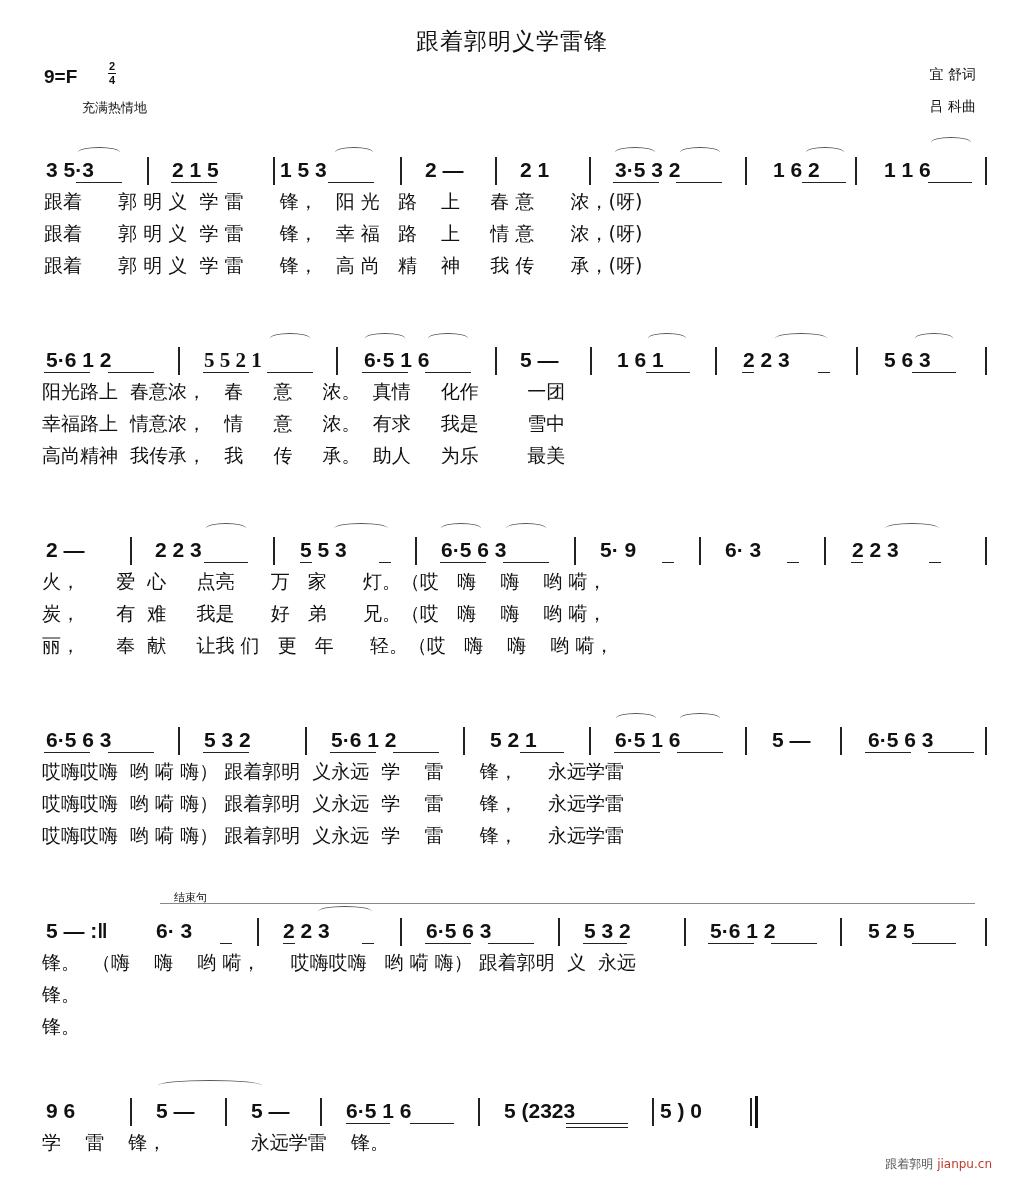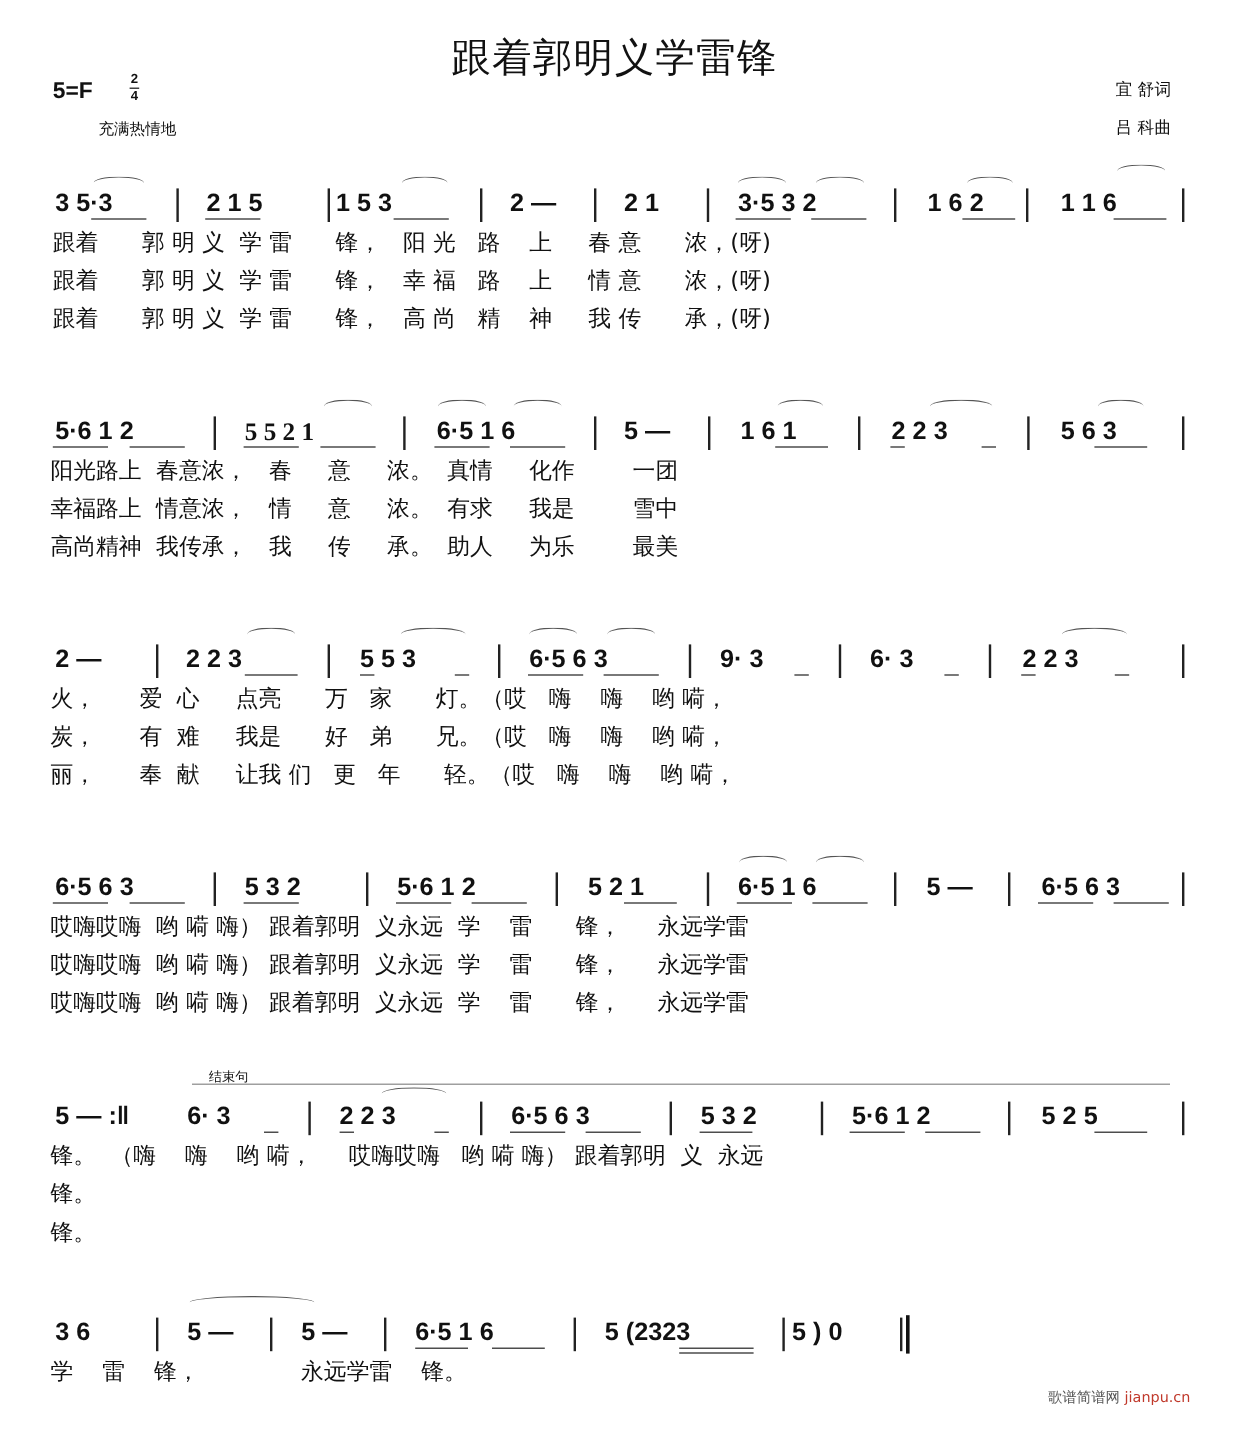--- a/index.html
+++ b/index.html
@@ -1,17 +1,17 @@
 <!DOCTYPE html>
 <html><head>
 <meta charset="utf-8">
 <style>
   html,body{margin:0;padding:0;background:#fff;}
   body{width:1028px;height:1191px;position:relative;overflow:hidden;font-family:"DejaVu Sans","Liberation Sans",sans-serif;color:#111;}
-  .title{position:absolute;left:0;width:1024px;top:26px;text-align:center;font-size:33px;font-family:"DejaVu Sans",sans-serif;letter-spacing:1px;}
+  .title{position:absolute;left:0;width:1024px;top:26px;text-align:center;font-size:23px;font-family:"DejaVu Sans",sans-serif;letter-spacing:1px;}
   .key{position:absolute;left:44px;top:66px;font-size:19px;font-weight:bold;font-family:"Liberation Sans",sans-serif;}
   .meter{position:absolute;left:108px;top:60px;font-size:11px;font-weight:bold;line-height:13px;text-align:center;font-family:"Liberation Sans",sans-serif;}
   .meter .line{display:block;width:8px;border-top:1px solid #111;margin:0 auto;}
   .tempo{position:absolute;left:82px;top:99px;font-size:13px;}
   .credit{position:absolute;right:52px;font-size:14px;}
   .system{position:absolute;left:0;width:1028px;}
   .notes{position:absolute;left:0;top:0;height:36px;width:1028px;}
   .n{position:absolute;top:0;font-family:"Liberation Sans",sans-serif;font-weight:bold;font-size:21px;line-height:30px;white-space:pre;letter-spacing:0;}
   .bar{position:absolute;top:2px;width:2px;height:28px;background:#222;}
   .dbar{position:absolute;top:0px;width:3px;height:32px;background:#111;}
@@ -20,21 +20,21 @@
   .ul{position:absolute;height:0;border-top:1.8px solid #222;}
   .watermark{position:absolute;right:36px;bottom:18px;font-size:12px;color:#555;}
   .watermark .site{color:#c0392b;}
   .endbracket{position:absolute;left:160px;top:903px;width:815px;border-top:1px solid #888;}
   .endlabel{position:absolute;left:174px;top:890px;font-size:11px;}
 </style>
 </head>
 <body>
 
 <div class="title">跟着郭明义学雷锋</div>
-<div class="key">5=F</div>
+<div class="key">9=F</div>
 <div class="meter">
   <span>2</span>
   <span class="line"></span>
   <span>4</span>
 </div>
 <div class="tempo">充满热情地</div>
 <div class="credit" style="top:66px;">宜 舒词</div>
 <div class="credit" style="top:98px;">吕 科曲</div>
 
 <div class="system" style="top:155px;">
@@ -115,21 +115,21 @@
 <div class="system" style="top:535px;">
   <div class="notes">
     <span class="n" style="left:46px;">2 —</span>
     <div class="bar" style="left:130px;"></div>
     <span class="n" style="left:155px;">2 2 3</span>
     <div class="bar" style="left:273px;"></div>
     <span class="n" style="left:300px;">5 5 3</span>
     <div class="bar" style="left:415px;"></div>
     <span class="n" style="left:441px;">6·5 6 3</span>
     <div class="bar" style="left:574px;"></div>
-    <span class="n" style="left:600px;">9· 3</span>
+    <span class="n" style="left:600px;">5· 9</span>
     <div class="bar" style="left:699px;"></div>
     <span class="n" style="left:725px;">6· 3</span>
     <div class="bar" style="left:824px;"></div>
     <span class="n" style="left:852px;">2 2 3</span>
     <div class="bar" style="left:985px;"></div>
     <div class="slur" style="left:206px;top:-12px;width:40px;"></div>
     <div class="slur" style="left:334px;top:-12px;width:54px;"></div>
     <div class="slur" style="left:441px;top:-12px;width:40px;"></div>
     <div class="slur" style="left:506px;top:-12px;width:40px;"></div>
     <div class="slur" style="left:885px;top:-12px;width:54px;"></div>
@@ -211,21 +211,21 @@
     <div class="ul" style="left:771px;top:27px;width:46px;"></div>
     <div class="ul" style="left:912px;top:27px;width:44px;"></div>
   </div>
   <div class="lyr" style="top:34px;left:42px;">锋。  （嗨    嗨    哟 嗬，     哎嗨哎嗨   哟 嗬 嗨） 跟着郭明  义  永远</div>
   <div class="lyr" style="top:66px;left:42px;">锋。</div>
   <div class="lyr" style="top:98px;left:42px;">锋。</div>
 </div>
 
 <div class="system" style="top:1096px;">
   <div class="notes">
-    <span class="n" style="left:46px;">3 6</span>
+    <span class="n" style="left:46px;">9 6</span>
     <div class="bar" style="left:130px;"></div>
     <span class="n" style="left:156px;">5 —</span>
     <div class="bar" style="left:225px;"></div>
     <span class="n" style="left:251px;">5 —</span>
     <div class="bar" style="left:320px;"></div>
     <span class="n" style="left:346px;">6·5 1 6</span>
     <div class="bar" style="left:478px;"></div>
     <span class="n" style="left:504px;">5 (2323</span>
     <div class="bar" style="left:652px;"></div>
     <span class="n" style="left:660px;">5 ) 0</span>
@@ -234,15 +234,15 @@
     <div class="slur" style="left:158px;top:-16px;width:104px;"></div>
     <div class="ul" style="left:346px;top:27px;width:44px;"></div>
     <div class="ul" style="left:410px;top:27px;width:44px;"></div>
     <div class="ul" style="left:566px;top:27px;width:62px;"></div>
     <div class="ul" style="left:566px;top:31px;width:62px;"></div>
   </div>
   <div class="lyr" style="top:34px;left:42px;">学    雷    锋，              永远学雷    锋。</div>
 </div>
 
 <div class="watermark">
-  <span>歌谱简谱网</span>
+  <span>跟着郭明</span>
   <span class="site">jianpu.cn</span>
 </div>
 
 </body></html>

